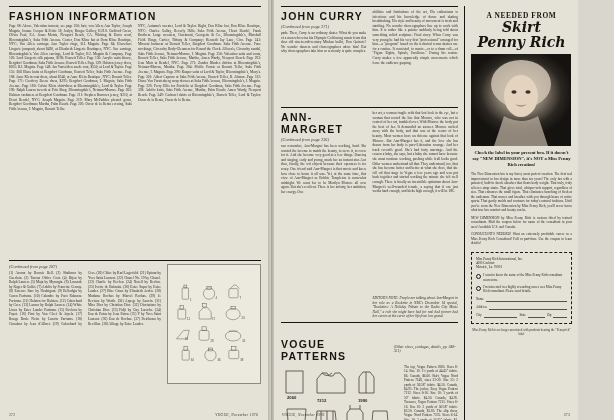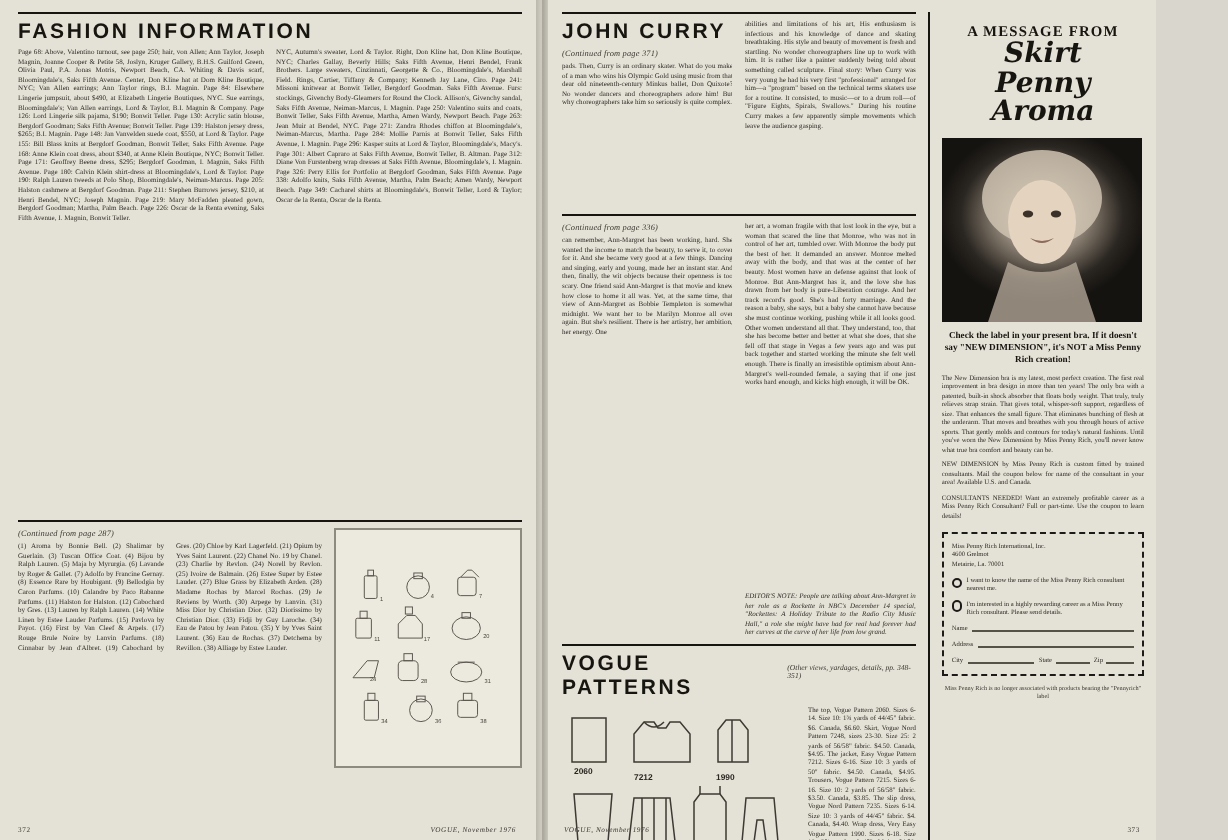--- a/index.html
+++ b/index.html
@@ -50,21 +50,21 @@
   
   .rp-main{width:196px;display:flex;flex-direction:column;}
   .art-cols{display:flex;gap:6px;}
   .art-cols .c{flex:1;}
   .jc-body{height:72px;overflow:hidden;}
   .am-body{height:160px;overflow:hidden;}
   .jc-c2{height:90px;overflow:hidden;}
   .am-c2{height:182px;overflow:hidden;}
 
   
-  .vp-head-row{display:flex;align-items:baseline;gap:6px;border-top:1.6px solid #17150f;padding-top:3px;margin-top:3px;}
+  .vp-head-row{display:flex;align-items:baseline;gap:6px;border-top:1.6px solid #17150f;padding-top:15px;margin-top:3px;}
   .vp-sub{font-style:italic;font-size:3.8px;color:#3a372f;}
   .vp-row{display:flex;gap:5px;margin-top:3px;}
   .vp-art{width:118px;height:78px;}
   .vp-art svg{display:block;width:100%;height:100%;}
   .vp-copy{flex:1;font-size:3.4px;line-height:4.4px;text-align:justify;color:#2e2b24;height:78px;overflow:hidden;}
 
   
   .ad{
     width:112px;margin-left:6px;border-left:1.2px solid #17150f;
     padding-left:6px;display:flex;flex-direction:column;
@@ -199,20 +199,21 @@
           <div class="body-txt jc-body">pads. Then, Curry is an ordinary skater. What do you make of a man who wins his Olympic Gold using music from that dear old nineteenth-century Minkus ballet, Don Quixote? No wonder dancers and choreographers adore him! But why choreographers take him so seriously is quite complex.</div>
         </div>
         <div class="c">
           <div class="body-txt jc-c2">abilities and limitations of his art, His enthusiasm is infectious and his knowledge of dance and skating breathtaking. His style and beauty of movement is fresh and startling. No wonder choreographers line up to work with him. It is rather like a painter suddenly being told about something called sculpture. Final story: When Curry was very young he had his very first "professional" arranged for him—a "program" based on the technical terms skaters use for a routine. It consisted, to music—or to a drum roll—of "Figure Eights, Spirals, Swallows." During his routine Curry makes a few apparently simple movements which leave the audience gasping.</div>
         </div>
       </div>
 
       <div class="rule-top" style="margin-top:4px"></div>
       <div class="art-cols">
         <div class="c">
+          <h2 class="sec-head">ANN-MARGRET</h2>
           <p class="cont">(Continued from page 336)</p>
           <div class="body-txt am-body">can remember, Ann-Margret has been working, hard. She wanted the income to match the beauty, to serve it, to cover for it. And she became very good at a few things. Dancing and singing, early and young, made her an instant star. And then, finally, the wit objects because their openness is too scary. One friend said Ann-Margret is that movie and knew how close to home it all was. Yet, at the same time, that view of Ann-Margret as Bobbie Templeton is somewhat midnight. We want her to be Marilyn Monroe all over again. But she's resilient. There is her artistry, her ambition, her energy. One</div>
         </div>
         <div class="c">
           <div class="body-txt am-c2">her art, a woman fragile with that lost look in the eye, but a woman that scared the line that Monroe, who was not in control of her art, tumbled over. With Monroe the body put the best of her. It demanded an answer. Monroe melted away with the body, and that was at the center of her beauty. Most women have an defense against that look of Monroe. But Ann-Margret has it, and the love she has drawn from her body is pure-Liberation courage. And her track record's good. She's had forty marriage. And the reason a baby, she says, but a baby she cannot have because she must continue working, pushing while it all looks good. Other women understand all that. They understand, too, that she has become better and better at what she does, that she fell off that stage in Vegas a few years ago and was put back together and started working the minute she felt well enough. There is finally an irresistible optimism about Ann-Margret's well-rounded female, a saying that if one just works hard enough, and kicks high enough, it will be OK.</div>
           <div class="body-txt" style="font-style:italic;margin-top:3px">EDITOR'S NOTE: People are talking about Ann-Margret in her role as a Rockette in NBC's December 14 special, "Rockettes: A Holiday Tribute to the Radio City Music Hall," a role she might have had for real had forever had her curves at the curve of her life from low grand.</div>
         </div>
       </div>
 
       <div class="vp-head-row">
@@ -245,24 +246,24 @@
                 <text x="65" y="76">7215</text>
               <text x="92" y="75">2027</text>
             </g>
           </svg>
         </div>
         <div class="vp-copy">The top, Vogue Pattern 2060. Sizes 6-14. Size 10: 1¾ yards of 44/45" fabric. $6. Canada, $6.60. Skirt, Vogue Nord Pattern 7248, sizes 23-30. Size 25: 2 yards of 56/58" fabric. $4.50. Canada, $4.95. The jacket, Easy Vogue Pattern 7212. Sizes 6-16. Size 10: 3 yards of 50" fabric. $4.50. Canada, $4.95. Trousers, Vogue Pattern 7215. Sizes 6-16. Size 10: 2 yards of 56/58" fabric. $3.50. Canada, $3.85. The slip dress, Vogue Nord Pattern 7235. Sizes 6-14. Size 10: 3 yards of 44/45" fabric. $4. Canada, $4.40. Wrap dress, Very Easy Vogue Pattern 1990. Sizes 6-18. Size 10: 3⅞ yards of 45" fabric. $4.50. Canada, $4.95. Pants, Vogue Pattern 2027. Sizes 6-14. Size 10: 1¾ yards of 60" fabric. $8. Canada, $8.60.</div>
       </div>
     </div>
 
     <div class="ad">
-      <div class="ad-from">A MESSAGE FROM</div>
+      <div class="ad-from">A NEEDED FROM</div>
       <div class="ad-script">
         <div class="l1">Skirt</div>
-        <div class="l2">Penny Aroma</div>
+        <div class="l2">Penny Rich</div>
       </div>
 
       <div class="ad-photo">
         <svg viewBox="0 0 100 92" preserveAspectRatio="none">
           <ellipse cx="50" cy="30" rx="30" ry="24" fill="#cfc3b2" opacity=".85"></ellipse>
           <ellipse cx="50" cy="42" rx="17" ry="21" fill="#e3d3bf"></ellipse>
           <ellipse cx="43" cy="38" rx="2.6" ry="1.7" fill="#3a322a"></ellipse>
           <ellipse cx="57" cy="38" rx="2.6" ry="1.7" fill="#3a322a"></ellipse>
           <path d="M44 50 q6 5 12 0 q-6 3 -12 0" fill="#8c6a5c"></path>
           <path d="M33 62 q17 10 34 0 l10 30 h-54 z" fill="#b9ae9e" opacity=".75"></path>

